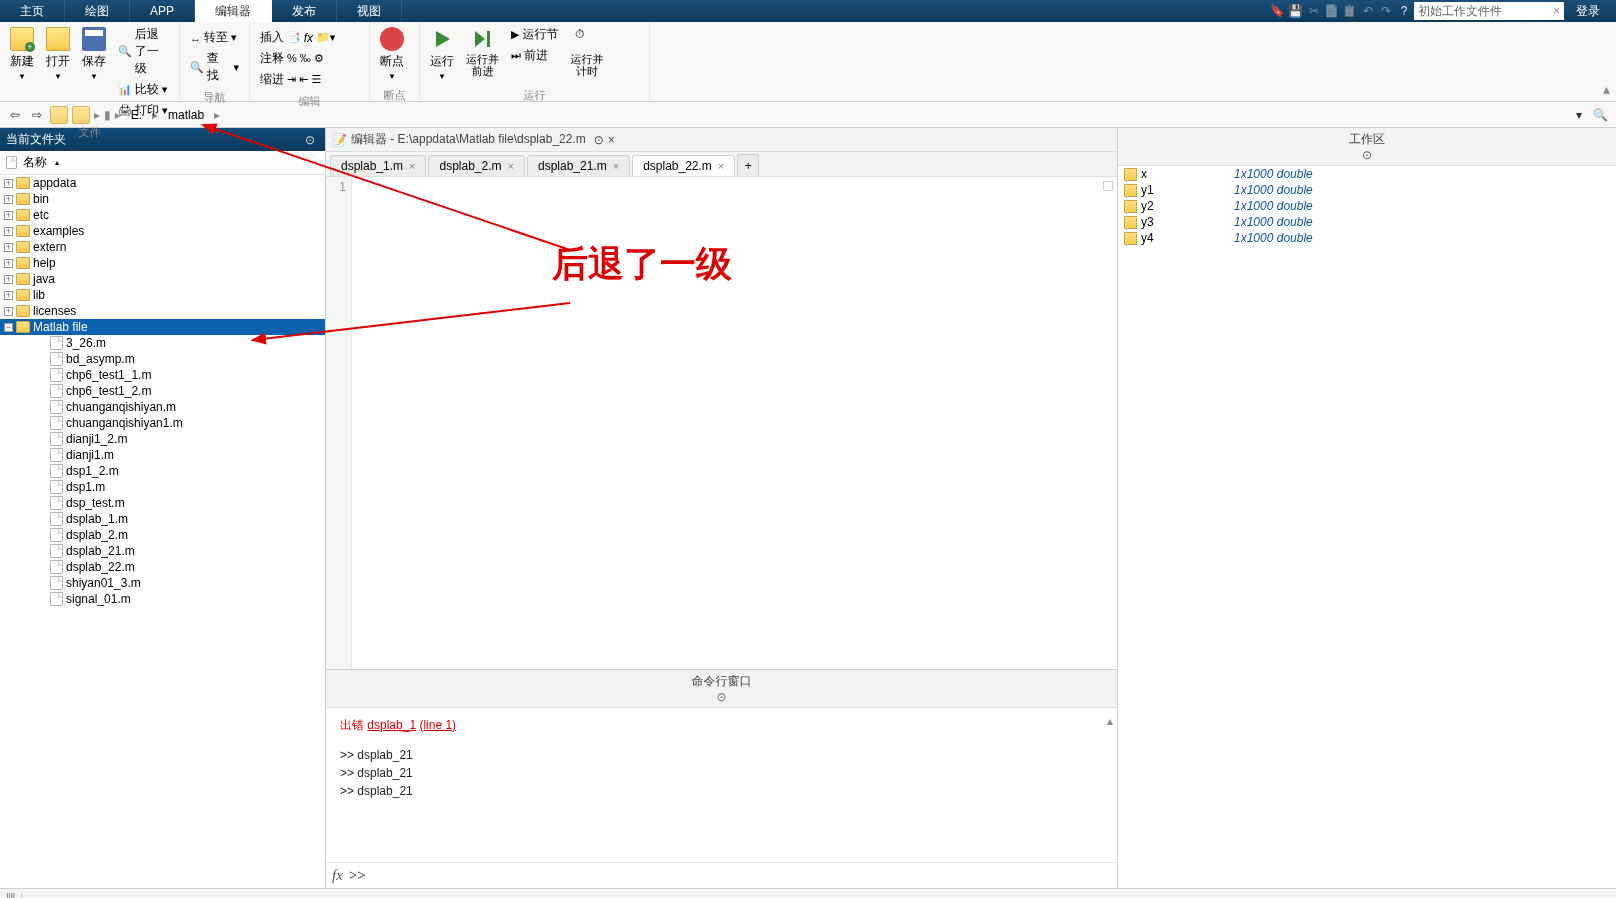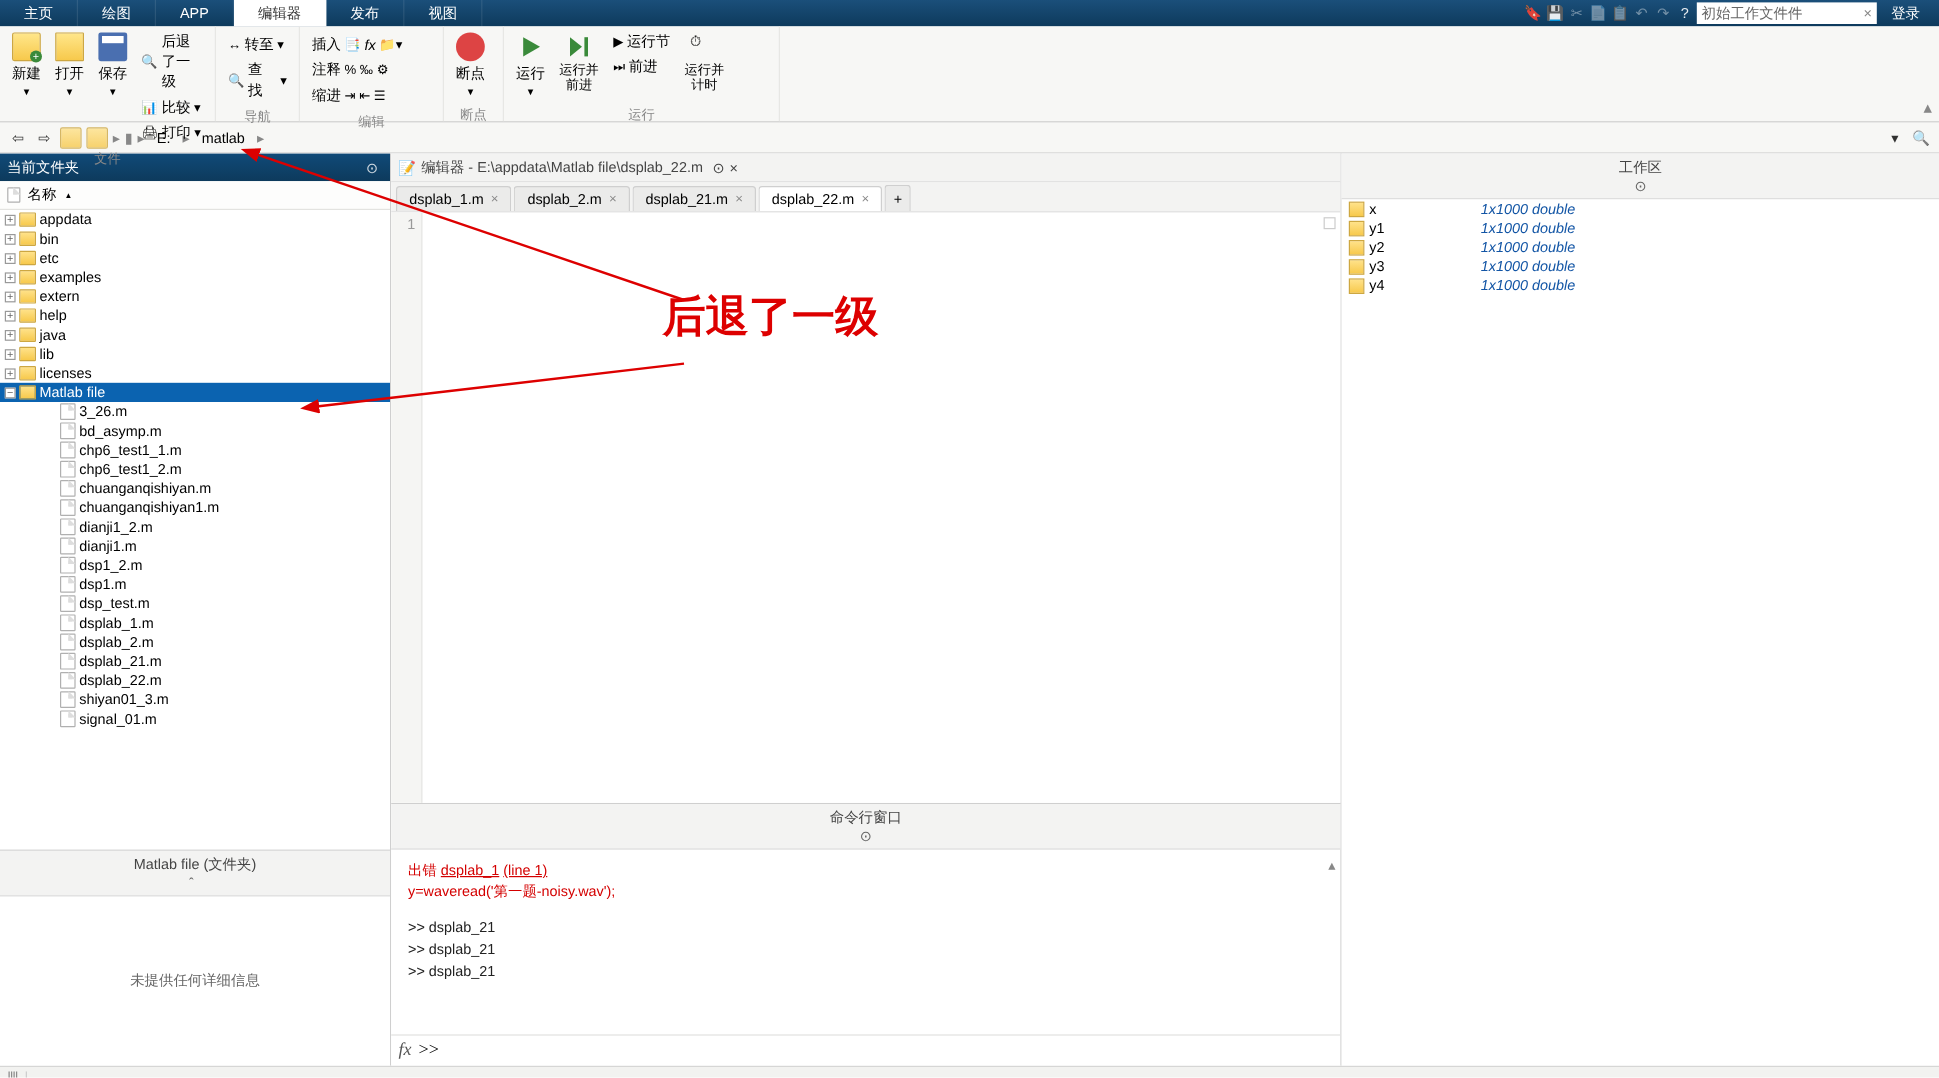--- a/index.html
+++ b/index.html
@@ -330,28 +330,20 @@
         </div>
         <div class="tree-row file">
           <span class="tree-icon-file"></span>
           <span>shiyan01_3.m</span>
         </div>
         <div class="tree-row file">
           <span class="tree-icon-file"></span>
           <span>signal_01.m</span>
         </div>
       </div>
-    <div class="detail">
-      <div class="panel-hdr-light">
-        <span>Matlab file  (文件夹)</span>
-          <span class="spacer"></span>
-          <span class="action">ˆ</span>
-      </div>
-      <div class="detail-body">未提供任何详细信息</div>
-    </div>
   </div>
 
   <div class="panel center">
     <div class="editor-area">
       <div class="editor-hdr">
         <span>📝</span>
         <span>编辑器 - E:\appdata\Matlab file\dsplab_22.m</span>
           <span class="spacer"></span>
         <span class="action">⊙</span>
         <span class="action">×</span>
@@ -387,21 +379,20 @@
       <div class="panel-hdr-light">
         <span>命令行窗口</span>
           <span class="spacer"></span>
         <span class="action">⊙</span>
       </div>
       <div class="cmd-body" style="position:relative">
         <span class="chev2" style="top:4px">▴</span>
         <div class="err-line">
           <span>出错 </span><span class="err-link">dsplab_1</span> <span class="err-link">(line 1)</span>
         </div>
-        <div class="err-line">y=waveread('第一题-noisy.wav');</div>
         <div style="height:12px"></div>
         <div class="cmd-line">&gt;&gt;  dsplab_21</div>
         <div class="cmd-line">&gt;&gt;  dsplab_21</div>
         <div class="cmd-line">&gt;&gt;  dsplab_21</div>
       </div>
       <div class="prompt-row">
         <span class="fx">fx</span>
         <span style="font-family:Consolas;font-size:15px">&gt;&gt;</span>
       </div>
     </div>

